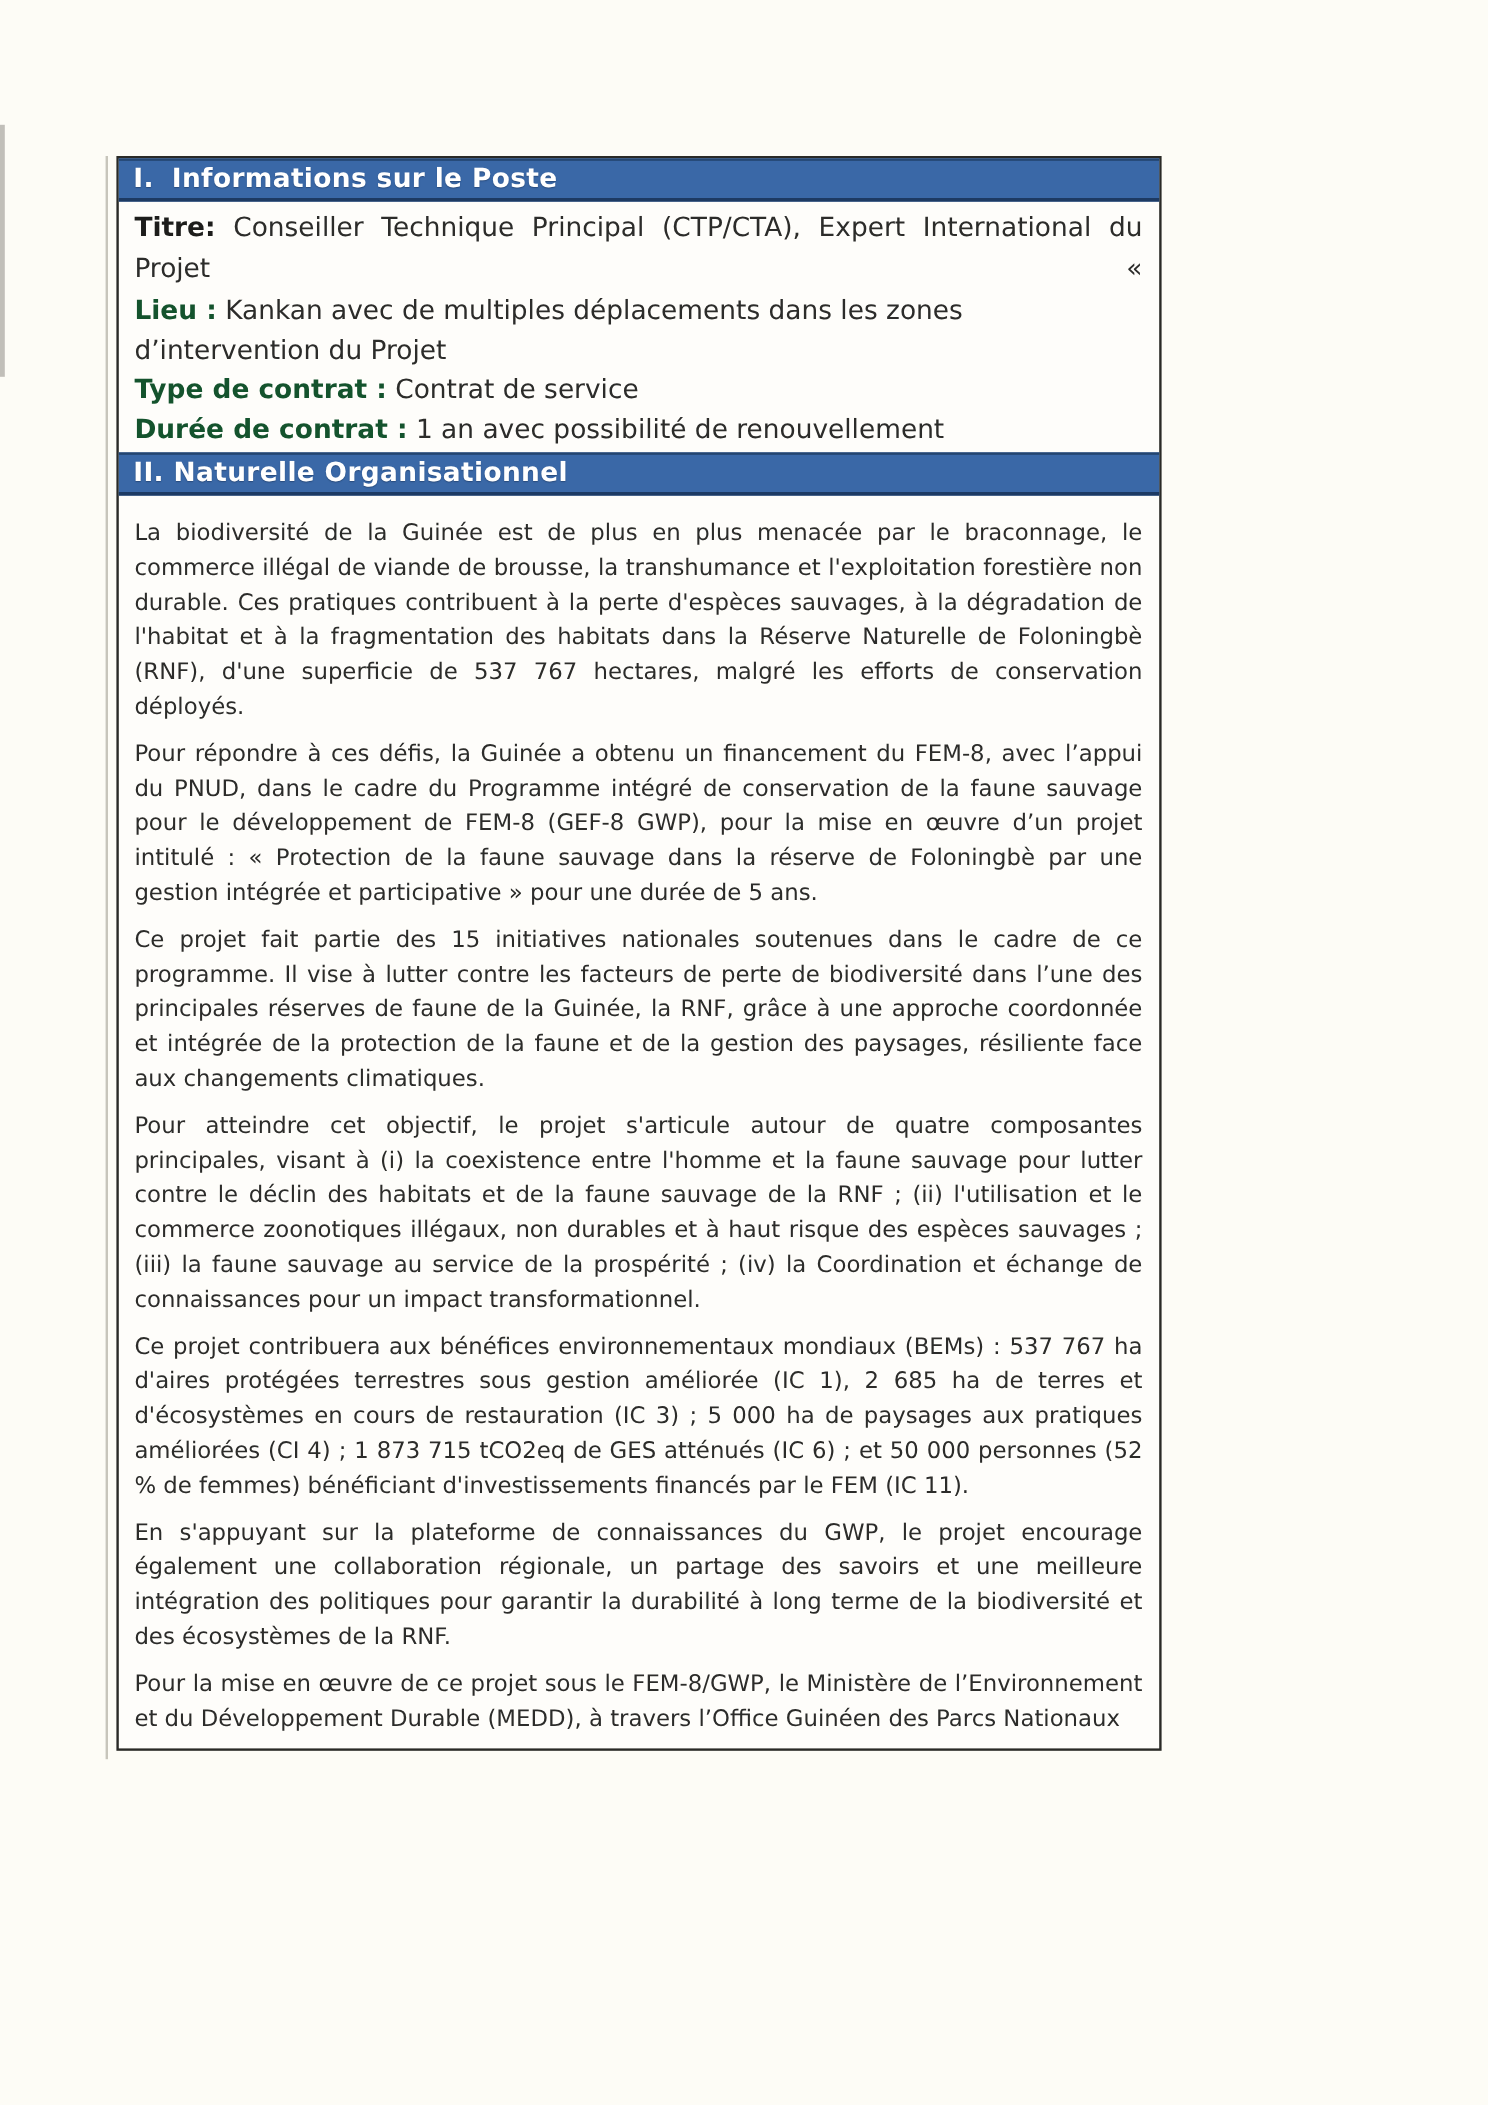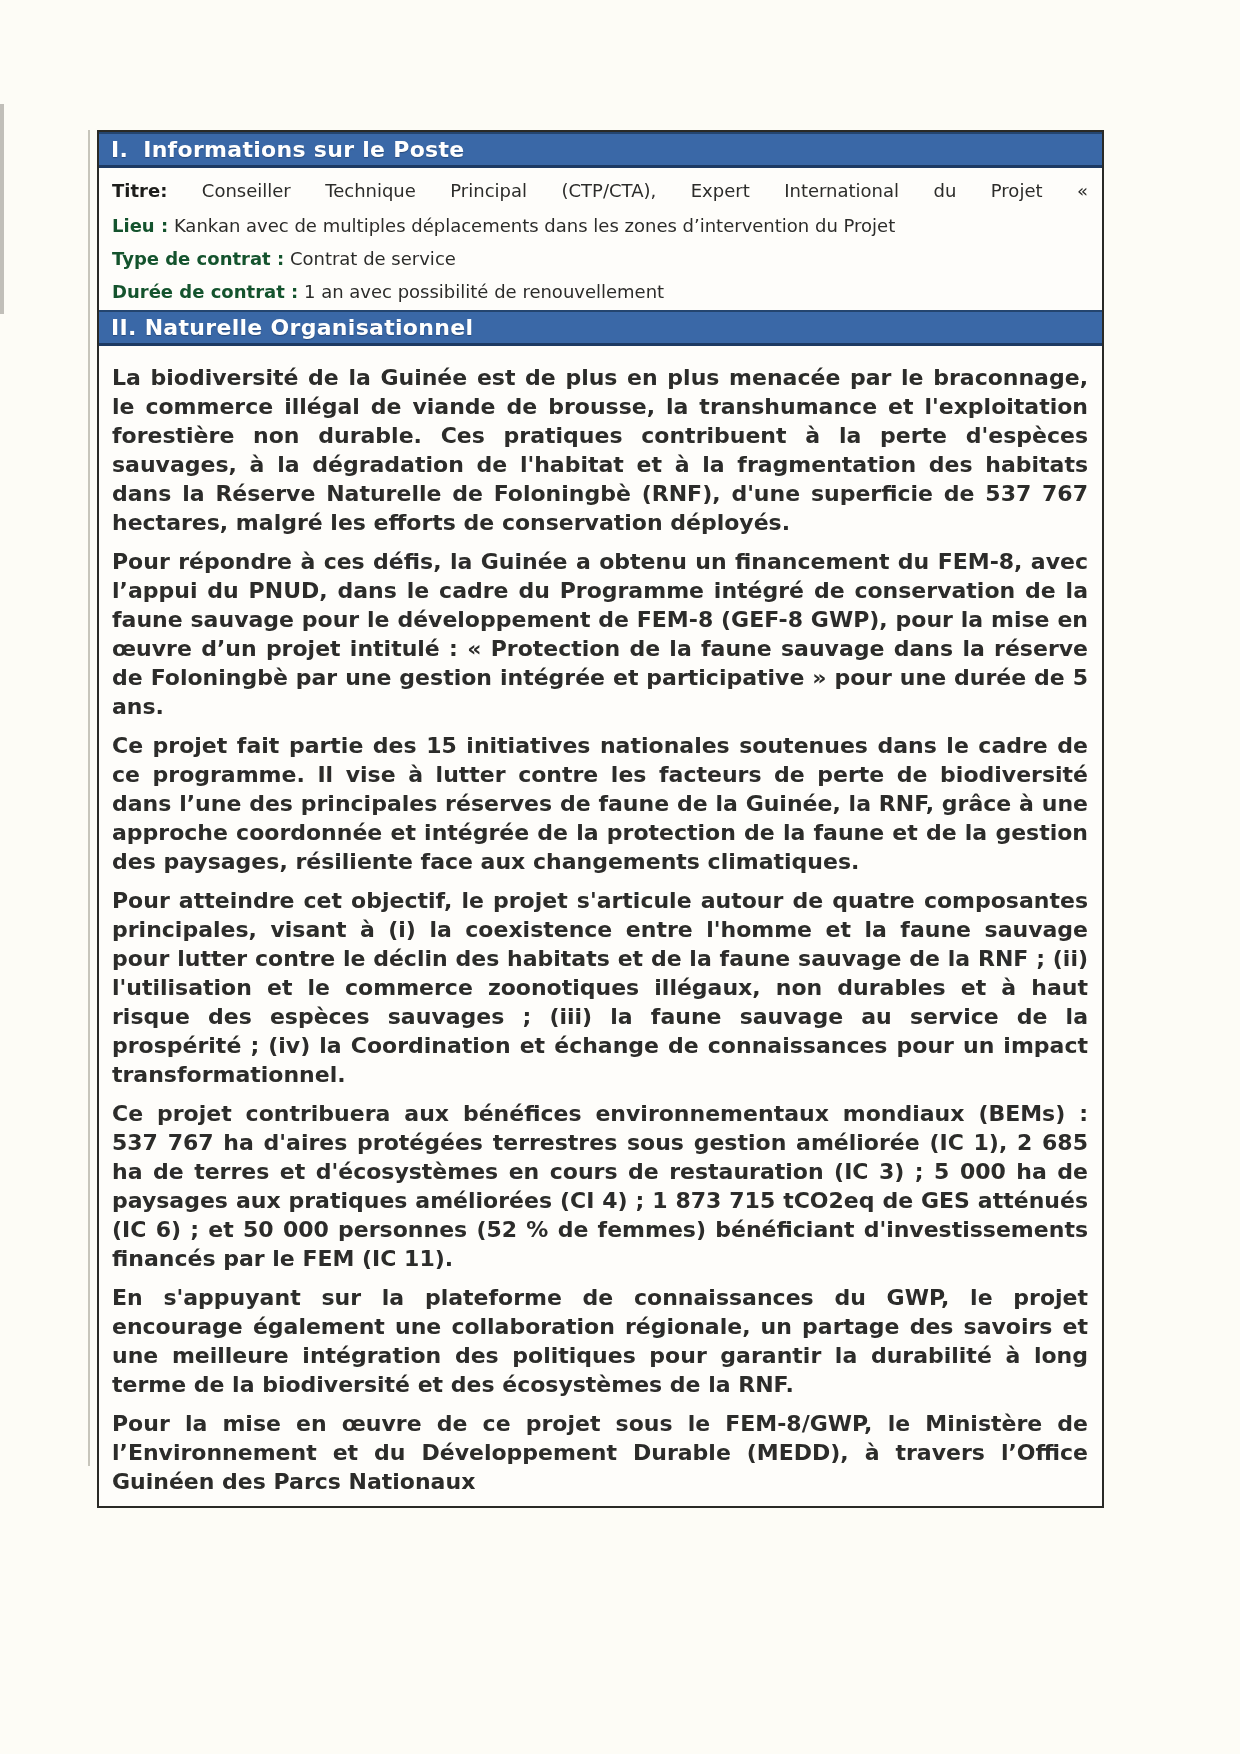--- a/index.html
+++ b/index.html
@@ -8,51 +8,51 @@
     background:#fdfcf6;
     font-family:"DejaVu Sans","Liberation Sans",sans-serif;
     color:#2c2c2a;
     overflow:hidden;
   }
   
   .scan-edge{position:absolute;left:0;top:104px;width:4px;height:210px;background:#8f8d86;opacity:.55;}
   .table-shadow{position:absolute;left:88px;top:130px;width:2px;height:1336px;background:#b9b6ac;opacity:.8;}
 
   .doc-table{
-    position:absolute;left:97px;top:130px;width:1007px;
+    position:absolute;left:97px;top:130px;width:871px;
     border:2px solid #2a2a26;
     background:#fefdfa;
     box-sizing:border-box;
   }
   .bar{
     background:#3a68a7;
     border-top:2px solid #24456f;
     border-bottom:3px solid #1d3a63;
     color:#ffffff;
     font-weight:bold;
     font-size:22px;
     line-height:27px;
     padding:2px 10px 2px 12px;
     letter-spacing:.3px;
     text-shadow:0 1px 1px rgba(20,40,70,.45);
   }
   .bar .num{display:inline-block;}
   .bar .ttl{display:inline-block;margin-left:15px;}
   .bar2 .ttl{margin-left:8px;}
 
-  .sec1{padding:6px 14px 2px 13px;font-size:18px;}
+  .sec1{padding:6px 14px 2px 13px;font-size:22px;}
   .titre{margin:0 0 1px 0;}
   .titre-line1{text-align:justify;text-align-last:justify;line-height:34px;}
   .titre-line1 .lbl{font-weight:bold;color:#1d1d1b;}
   .titre-rest{text-align:justify;line-height:34px;}
   .titre-rest .bi{font-weight:bold;font-style:italic;color:#1f1f1d;}
   .fieldrow{margin:0;line-height:33px;text-align:left;}
   .fieldrow .lbl{font-weight:bold;color:#14532d;}
 
-  .sec2{padding:17px 14px 10px 13px;font-size:22px;font-weight:bold;}
+  .sec2{padding:17px 14px 10px 13px;font-size:19px;}
   .sec2 p{
     margin:0 0 10px 0;
     line-height:29px;
     text-align:justify;
   }
   .sec2 p:last-child{margin-bottom:0;}
 </style>
 </head>
 <body>
 

